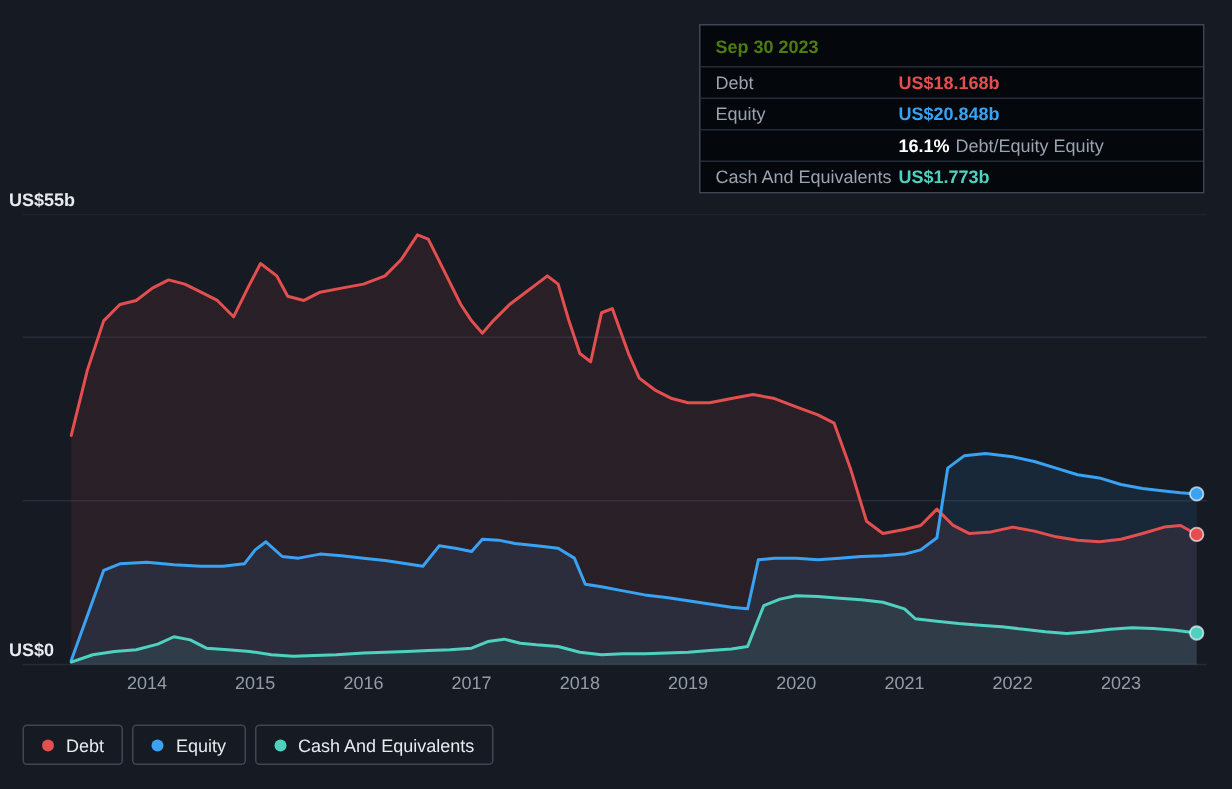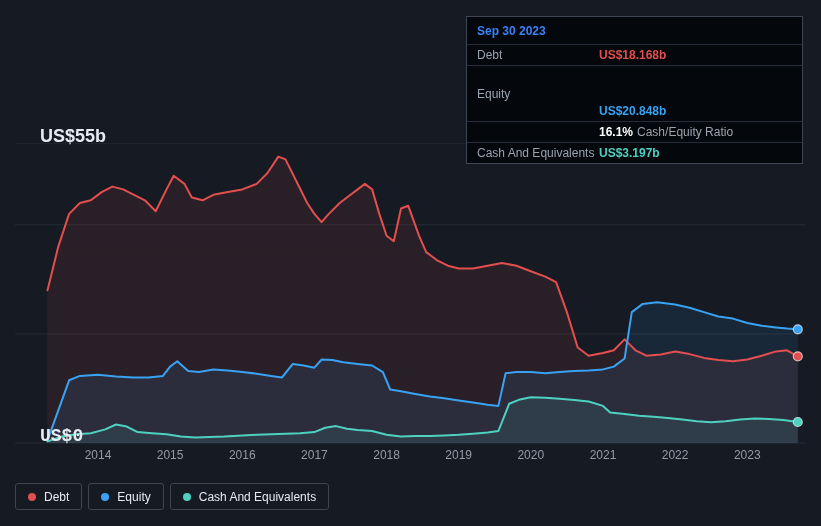--- a/index.html
+++ b/index.html
@@ -9,39 +9,39 @@
     font-family:"Liberation Sans", sans-serif;
   }
   .page { position:absolute; inset:0; }
 
   
   .tooltip {
     position:absolute; top:16px; right:18px; width:337px;
     background:#04070c; border:1px solid #3e4654; z-index:5;
   }
   .tt-title {
-    padding:7px 10px 6px 10px; color:#3b82f6; font-size:12px; font-weight:bold;
+    padding:7px 10px 6px 10px; color:#4d7c0f; font-size:12px; font-weight:bold;
     border-bottom:1px solid #262d38;
   }
   .tt-row {
     display:flex; align-items:center; padding:3px 10px;
     border-bottom:1px solid #262d38; font-size:12px; min-height:19px;
   }
   .tt-row:last-child { border-bottom:none; }
   .tt-label { width:122px; flex:0 0 122px; color:#9aa3af; font-weight:normal; }
   .tt-value { font-weight:bold; color:#ffffff; }
   .tt-ratio-pct { color:#ffffff; font-weight:bold; }
   .tt-ratio-rest { color:#9aa3af; font-weight:normal; margin-left:4px; }
 
   
   .y-label {
-    position:absolute; left:40px; color:#e7ebf0; font-size:18px; font-weight:bold; z-index:3;
+    position:absolute; left:6px; color:#e7ebf0; font-size:12px; font-weight:bold; z-index:3;
   }
   .y-label.top { top:126px; }
-  .y-label.bottom { top:426px;font-family:Liberation Mono, monospace; }
+  .y-label.bottom { top:426px; }
 
   
   #chart-svg { position:absolute; left:15px; top:143px; display:block; }
 
   
   .legend { position:absolute; left:15px; top:483px; display:flex; gap:6px; }
   .legend-item {
     display:flex; align-items:center; gap:8px; height:27px;
     border:1px solid #3e4654; border-radius:3px; padding:0 12px;
     font-size:12px; color:#e7ebf0; background:transparent; cursor:pointer;
@@ -54,29 +54,29 @@
 <div class="page">
 
   <div class="tooltip">
     <div class="tt-title">Sep 30 2023</div>
     <div class="tt-row">
       <span class="tt-label">Debt</span>
       <span class="tt-value" style="color: rgb(227, 79, 79);">US$18.168b</span>
     </div>
     <div class="tt-row">
       <span class="tt-label">Equity</span>
-      <span class="tt-value" style="color: rgb(57, 162, 243); margin-top: 35px;">US$20.848b</span>
+      <span class="tt-value" style="color: rgb(57, 162, 243);">US$20.848b</span>
     </div>
     <div class="tt-row">
       <span class="tt-label"></span>
-      <span class="tt-value"><span class="tt-ratio-pct">16.1%</span><span class="tt-ratio-rest">Cash/Equity Ratio</span></span>
+      <span class="tt-value"><span class="tt-ratio-pct">16.1%</span><span class="tt-ratio-rest">Debt/Equity Equity</span></span>
     </div>
     <div class="tt-row">
       <span class="tt-label">Cash And Equivalents</span>
-      <span class="tt-value" style="color: rgb(79, 209, 192);">US$3.197b</span>
+      <span class="tt-value" style="color: rgb(79, 209, 192);">US$1.773b</span>
     </div>
   </div>
 
   <div class="y-label top">US$55b</div>
   <div class="y-label bottom">US$0</div>
 
   <svg id="chart-svg" width="790" height="322" viewBox="0 0 790 322">
       <defs>
         <linearGradient id="g0" x1="0" y1="0" x2="0" y2="1" gradientUnits="userSpaceOnUse">
           <stop offset="0" stop-color="#e34f4f" stop-opacity="0.45"></stop>

